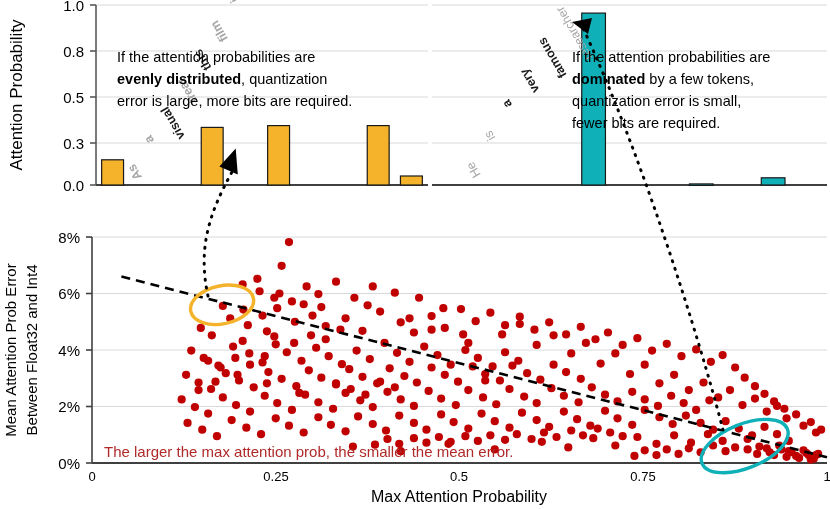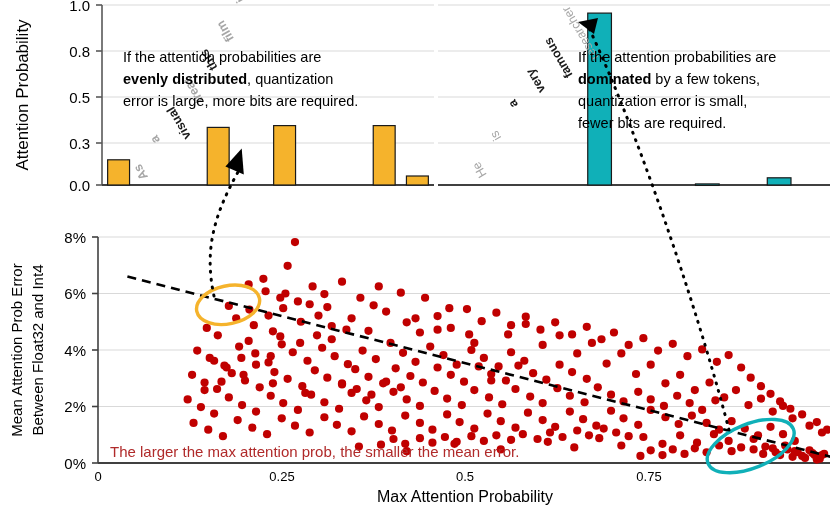--- a/index.html
+++ b/index.html
@@ -1,18 +1,18 @@
 <!DOCTYPE html>
 <html><head>
 <meta charset="utf-8">
 <style>
   html,body{margin:0;padding:0;background:#ffffff;}
   body{width:830px;height:509px;position:relative;overflow:hidden;
        font-family:"Liberation Sans", sans-serif;color:#000;}
-  .fig{position:absolute;left:6px;top:0;width:800px;height:509px;}
+  .fig{position:absolute;left:0;top:0;width:800px;height:509px;}
   svg{display:block;}
   .tick{font-size:15px;fill:#000;}
   .tick-sm{font-size:13px;fill:#000;}
   .tok{font-size:12.5px;}
   .tok-on{fill:#1a1a1a;font-weight:bold;}
   .tok-off{fill:#a6a6a6;}
   .ann{font-size:14.5px;fill:#000;}
   .redtext{font-size:15px;fill:#b02a2a;}
   .ylab-big{font-size:17px;fill:#000;}
   .ylab-mid{font-size:15px;fill:#000;}

